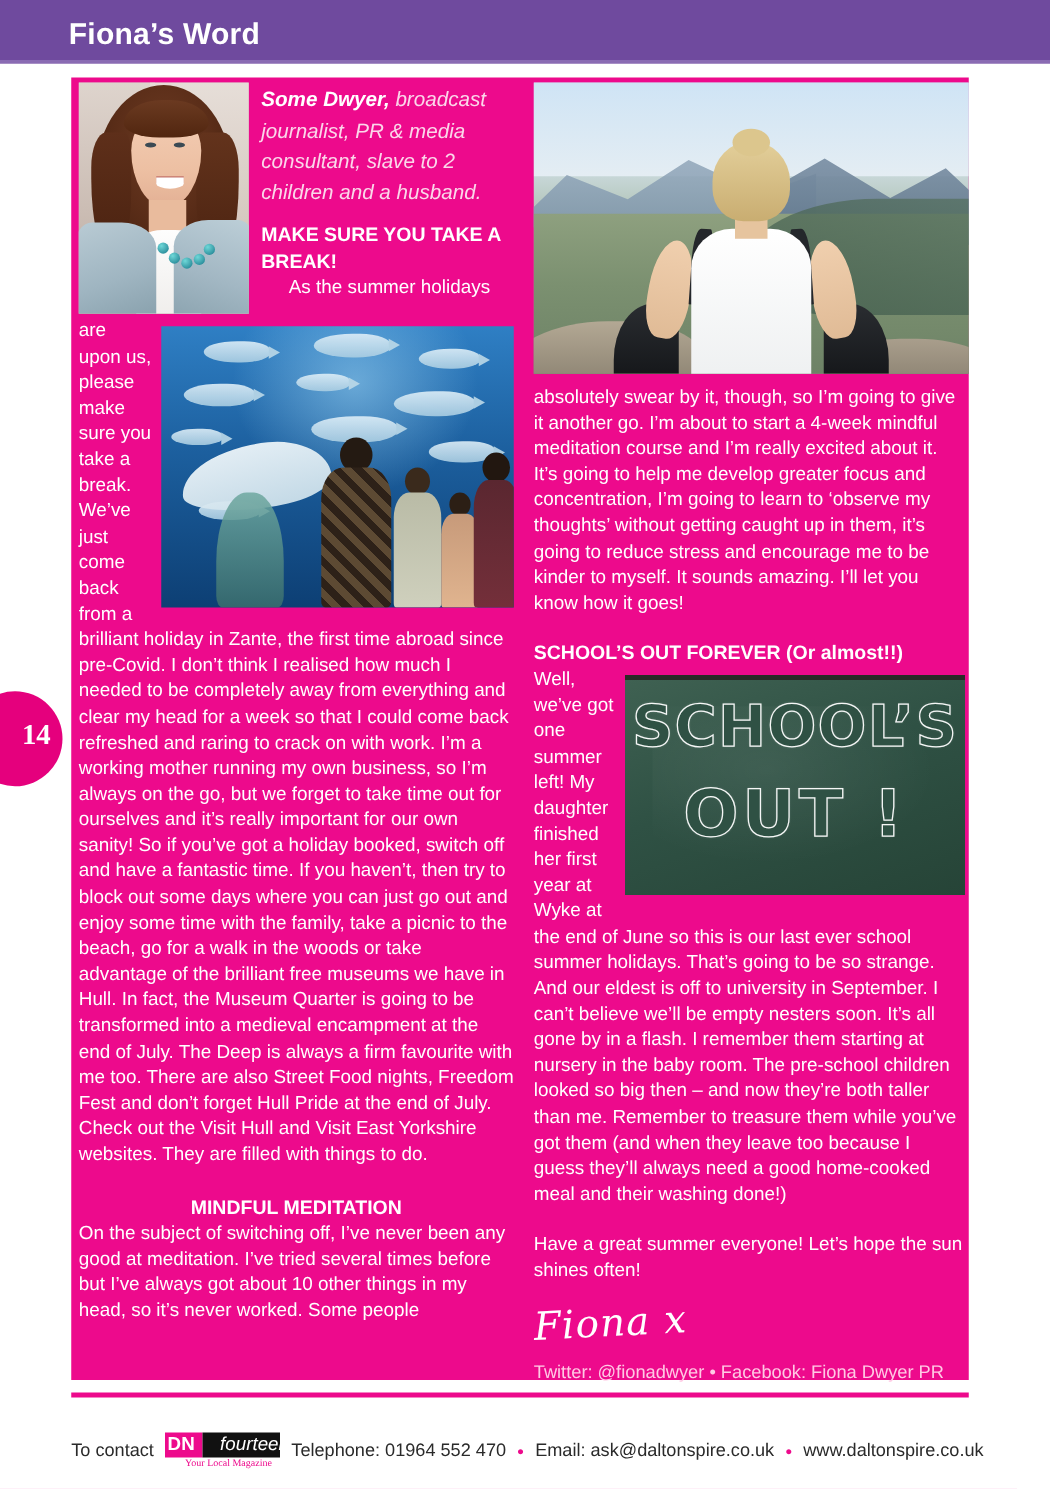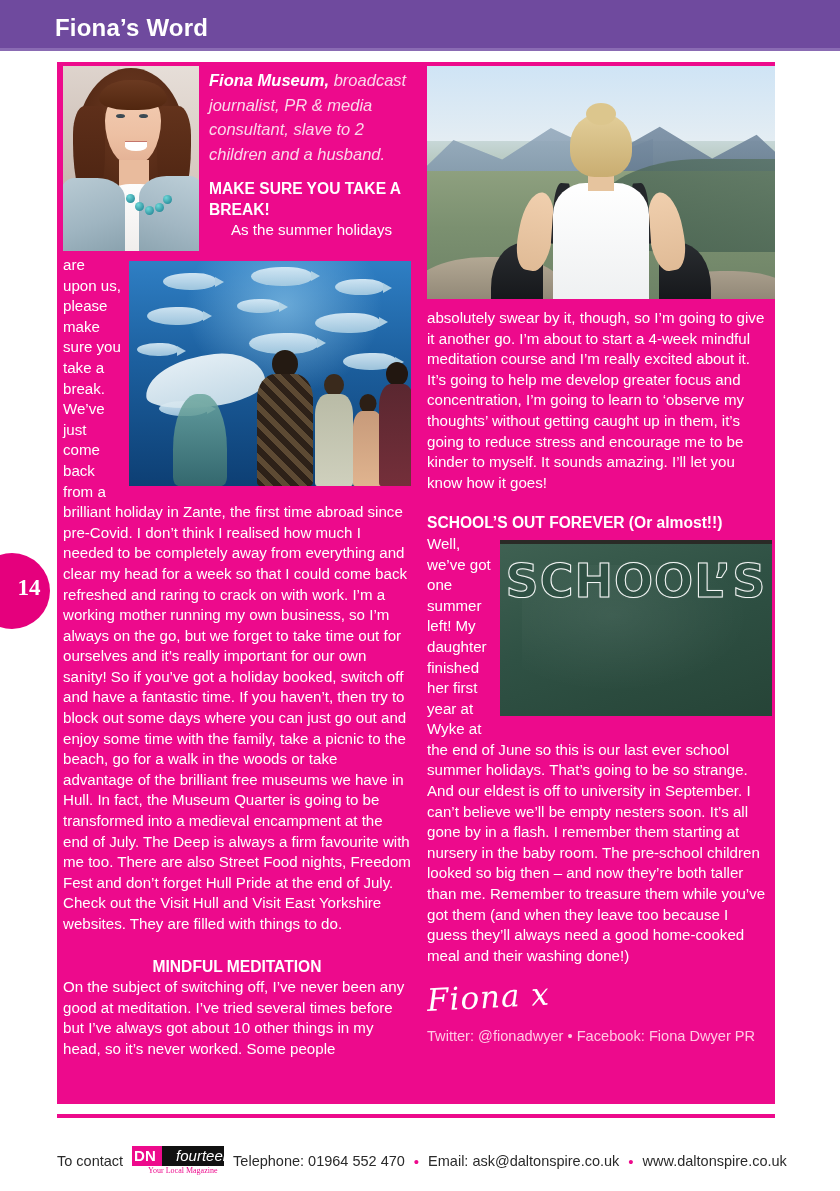--- a/index.html
+++ b/index.html
@@ -410,21 +410,21 @@
     <div class="top-white"></div>
     <div class="jacket-l"></div>
     <div class="jacket-r"></div>
     <div class="neck-bead" style="left:63px; top:128px;"></div>
     <div class="neck-bead" style="left:72px; top:136px;"></div>
     <div class="neck-bead" style="left:82px; top:140px;"></div>
     <div class="neck-bead" style="left:92px; top:137px;"></div>
     <div class="neck-bead" style="left:100px; top:129px;"></div>
   </div>
 
-  <p class="byline"><b>Fiona Museum,</b><span> broadcast journalist, PR &amp; media consultant, slave to 2 children and a husband.</span></p>
+  <p class="byline"><b>Some Dwyer,</b><span> broadcast journalist, PR &amp; media consultant, slave to 2 children and a husband.</span></p>
 
   <p class="head-makebreak">MAKE SURE YOU TAKE A BREAK!</p>
 
   <div class="aquarium">
     <div class="glow"></div>
     <div class="fish" style="left:34px;  top:12px; width:54px; height:17px;"></div>
     <div class="fish" style="left:122px; top:6px;  width:62px; height:19px;"></div>
     <div class="fish" style="left:206px; top:18px; width:50px; height:16px;"></div>
     <div class="fish" style="left:18px;  top:46px; width:58px; height:18px;"></div>
     <div class="fish" style="left:108px; top:38px; width:44px; height:14px;"></div>
@@ -485,26 +485,28 @@
     <div class="bun"></div>
   </div>
 
   <p class="body-text" style="margin-top:9px;">absolutely swear by it, though, so I’m going to give it another go.   I’m about to start a 4-week mindful meditation course and I’m really excited about it.  It’s going to help me develop greater focus and concentration, I’m going to learn to ‘observe my thoughts’ without getting caught up in them, it’s going to reduce stress and encourage me to be kinder to myself.  It sounds amazing.  I’ll let you know how it goes!</p>
 
   <p class="section-head" style="margin-top:20px;">SCHOOL’S OUT FOREVER (Or almost!!)</p>
 
   <div class="chalkboard">
     <div class="smudge"></div>
     <div class="chalk-line1">SCHOOL’S</div>
+    <div class="chalk-line2">OUT !</div>
   </div>
 
   <p class="body-text">Well, we’ve got one summer left! My daughter finished her first year at Wyke at the end of June so this is our last ever school summer holidays. That’s going to be so strange. And our eldest is off to university in September. I can’t believe we’ll be empty nesters soon.  It’s all gone by in a flash.  I remember them starting at nursery in the baby room.  The pre-school children looked so big then – and now they’re both taller than me.  Remember to treasure them while you’ve got them (and when they leave too because I guess they’ll always need a good home-cooked meal and their washing done!)</p>
 
   <div class="clearfix"></div>
 
+  <p class="body-text" style="margin-top:20px;">Have a great summer everyone!  Let’s hope the sun shines often!</p>
 
   <p class="signature">Fiona x</p>
 
   <p class="social-line">Twitter: @fionadwyer • Facebook: Fiona Dwyer PR</p>
 </div>
 
 <div class="footer-rule"></div>
 <div class="footer">
   <span class="f-txt">To contact</span>
   <span class="logo">

